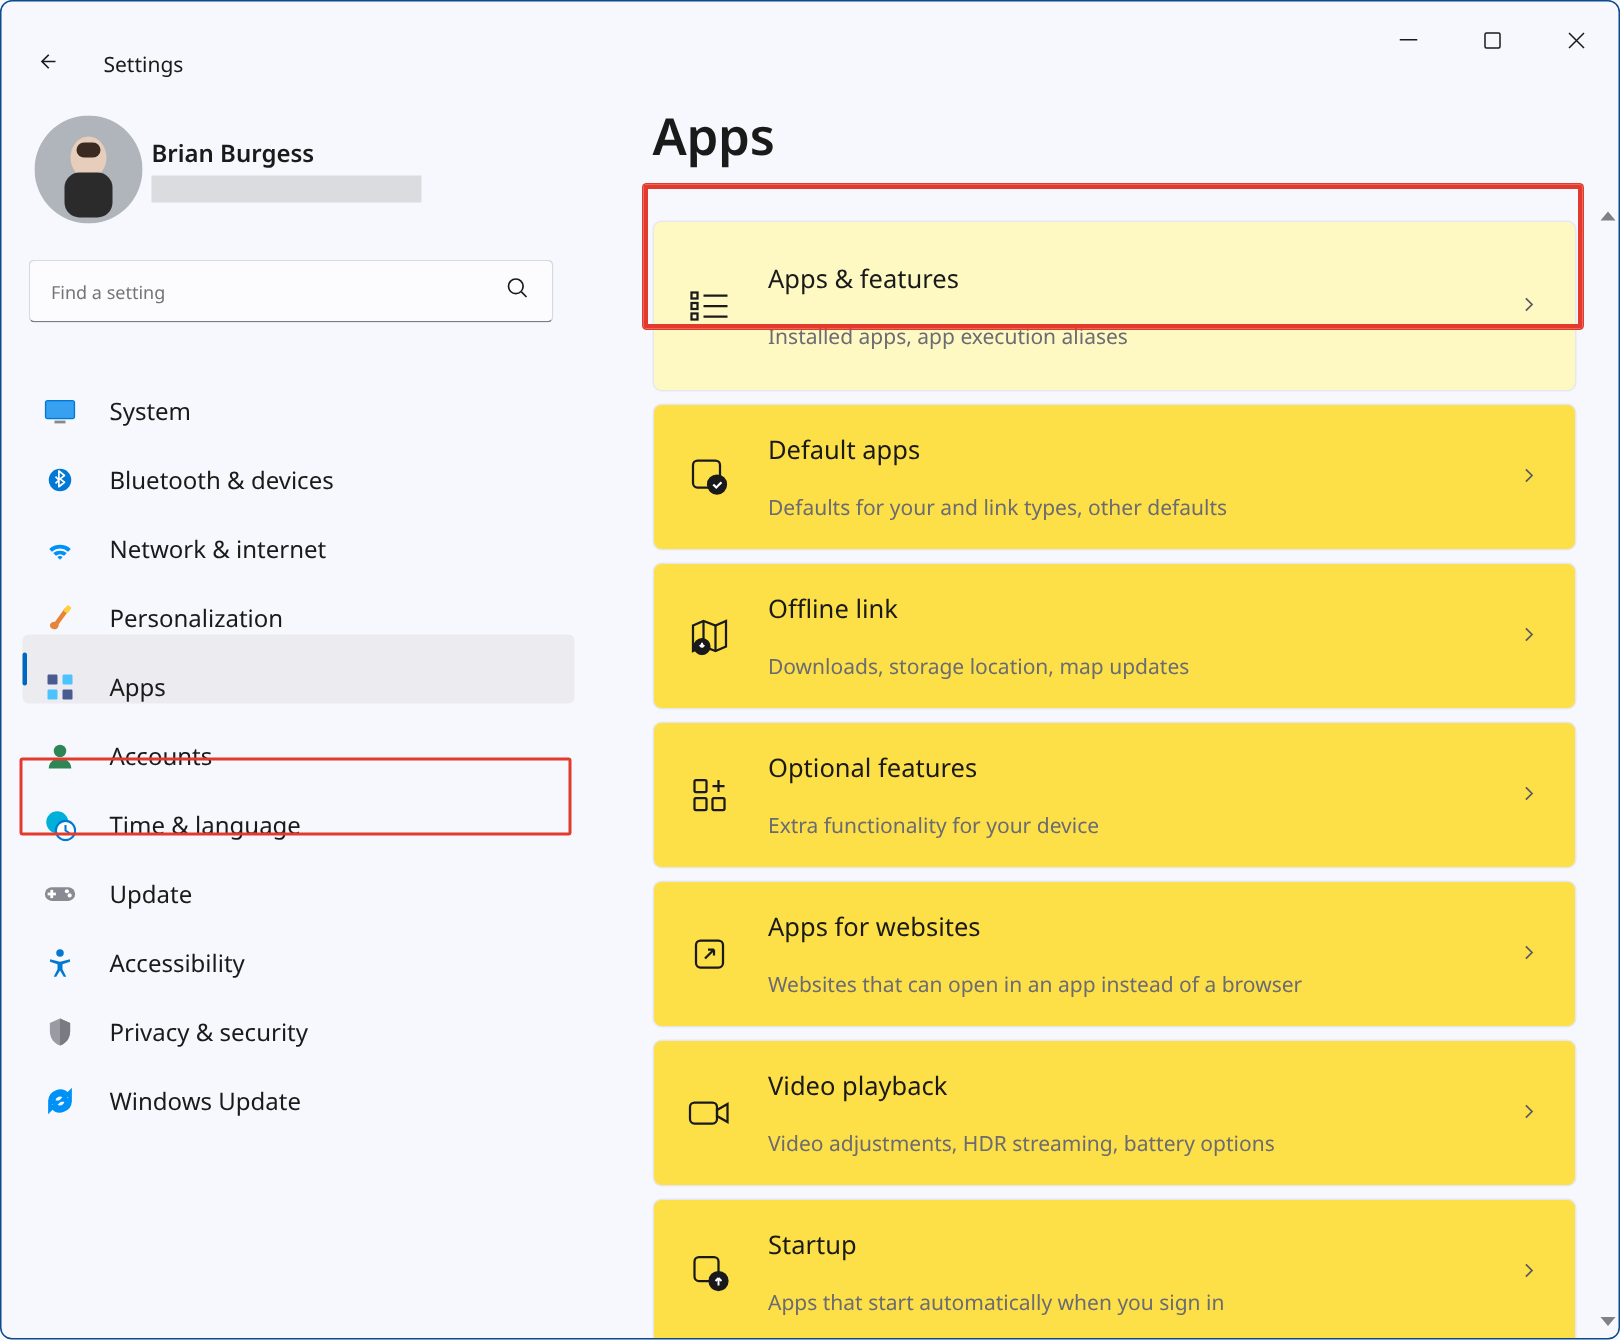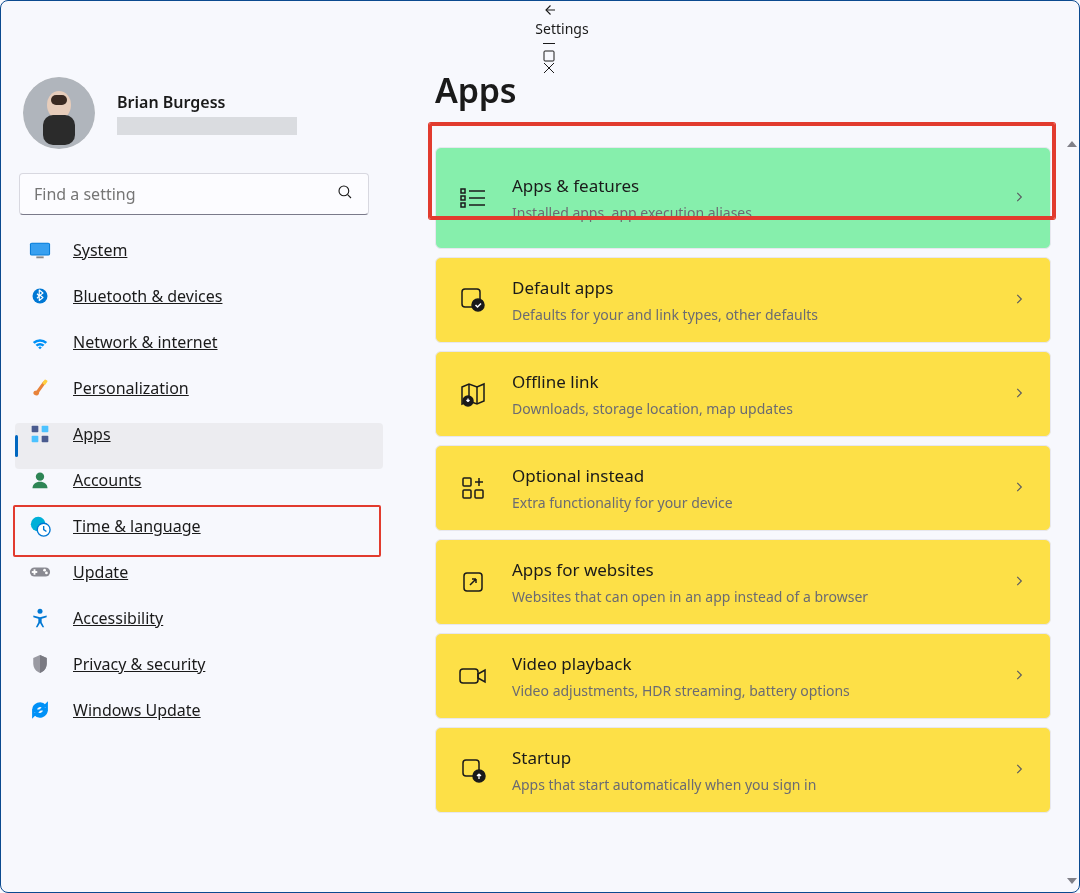--- a/index.html
+++ b/index.html
@@ -1,59 +1,59 @@
 <!DOCTYPE html>
 <html><head>
 <meta charset="utf-8">
 <style>
   * { box-sizing: border-box; margin: 0; padding: 0; font-family: "Segoe UI", "Segoe UI Variable", system-ui, sans-serif; }
   body { background: #f7f8fd; color: #1a1a1a; width: 1080px; height: 893px; overflow: hidden; border: 1px solid #0b4a8f; border-radius: 8px; position: relative; }
 
   
-  .titlebar { display: flex; align-items: center; height: 52px; padding: 0 0 0 18px; flex-direction: column; }
+  .titlebar { display: flex; align-items: flex-end; height: 52px; padding: 0 0 0 18px; }
   .titlebar .back { width: 24px; height: 24px; display:flex; align-items:center; justify-content:center; color:#1a1a1a; }
   .titlebar .title { margin-left: 26px; font-size: 14px; }
   .titlebar .spacer { flex: 1; }
   .titlebar .winbtn { width: 56px; height: 52px; display:flex; align-items:center; justify-content:center; }
   .titlebar .winbtn svg, .titlebar .back svg { display:block; }
 
   .content { display: flex; height: calc(100% - 52px); }
 
   
   .sidebar { width: 396px; padding: 20px 14px 0 14px; position: relative; }
   .profile { display:flex; align-items:center; padding: 4px 8px 24px 8px; }
   .avatar { width:72px; height:72px; border-radius:50%; background:#d8d8d8; overflow:hidden; flex-shrink:0; display:flex; align-items:flex-end; justify-content:center; }
   .avatar svg { width:72px; height:72px; }
-  .profile-info { margin-left: 22px; }
+  .profile-info { margin-left: 6px; }
   .profile-name { font-weight:600; font-size:16px; }
   .profile-email { width:180px; height:18px; background:#dadce0; margin-top:4px; }
 
   .searchbox { display:flex; align-items:center; height:42px; width:350px; margin: 0 0 24px 4px; background:#fcfcff; border:1px solid #d8d8e0; border-bottom:1px solid #7a7a8a; border-radius:4px; padding:0 14px; }
-  .searchbox input { flex:1; border:none; outline:none; background:transparent; font-size:16px; color:#000000; }
+  .searchbox input { flex:1; border:none; outline:none; background:transparent; font-size:12px; color:#000000; }
   .searchbox .sicon { color:#1a1a1a; }
 
   .nav { list-style:none; }
-  .nav li { display:flex; align-items:flex-start; height:46px; border-radius:4px; padding:0 14px; cursor:pointer; position:relative;text-decoration:underline; }
+  .nav li { display:flex; align-items:flex-end; height:46px; border-radius:4px; padding:0 14px; cursor:pointer; position:relative; }
   .nav li.active { background:#ececf0; }
   .nav li.active::before { content:""; position:absolute; left:0; top:12px; bottom:12px; width:3px; background:#0067c0; border-radius:3px; }
   .nav-icon { width:22px; height:22px; display:flex; align-items:center; justify-content:center; margin-right:22px; flex-shrink:0; }
   .nav-label { font-size:16px; color:#1a1a1a; }
 
   .highlight-sidebar { position:absolute; border:2px solid #e23b2e; pointer-events:none; left:12px; width:368px; top:452px; height:52px; border-radius:2px; }
 
   
   .main { flex:1; padding: 14px 28px 0 38px; position:relative; }
   .page-title { font-size:34px; font-weight:600; margin-bottom:34px; letter-spacing:-0.2px; }
 
   .card { display:flex; align-items:center; background:#fde047; border:1px solid #e7e7ef; border-radius:6px; padding:18px 20px; margin-bottom:8px; cursor:pointer; position:relative; }
-  .card.first { padding:26px 20px; background:#86efac; }
+  .card.first { padding:26px 20px; background:#fef9c3; }
   .card-icon { width:34px; height:34px; display:flex; align-items:center; justify-content:center; margin-right:22px; color:#1a1a1a; flex-shrink:0; }
   .card-body { flex:1; }
   .card-title { font-size:17px; color:#1a1a1a; }
-  .card-sub { font-size:14px; color:#6b6b72; margin-top:6px; }
+  .card-sub { font-size:14px; color:#6b6b72; margin-top:18px; }
   .chev { width:18px; color:#5b5b62; flex-shrink:0; }
 
   .highlight-main { position:absolute; border:3px solid #e23b2e; pointer-events:none; left:32px; right:24px; top:70px; height:96px; border-radius:2px; box-shadow:0 0 0 1px #e23b2e; }
 
   
   .vscroll { position:absolute; right:4px; top:140px; bottom:8px; width:6px; display:flex; flex-direction:column; justify-content:space-between; align-items:center; }
   .vscroll .arrow { width:0;height:0;border-left:5px solid transparent;border-right:5px solid transparent; }
   .vscroll .arrow.up { border-bottom:6px solid #808088; }
   .vscroll .arrow.down { border-top:6px solid #808088; }
 
@@ -299,21 +299,21 @@
     <div class="card">
       <span class="card-icon">
         <svg width="26" height="26" viewBox="0 0 26 26" fill="none" stroke="currentColor" stroke-width="1.5">
             <rect x="3" y="3" width="8" height="8" rx="1"></rect>
             <rect x="3" y="15" width="8" height="8" rx="1"></rect>
             <rect x="15" y="15" width="8" height="8" rx="1"></rect>
             <path d="M19 3v8M15 7h8"></path>
           </svg>
       </span>
       <div class="card-body">
-        <div class="card-title">Optional instead</div>
+        <div class="card-title">Optional features</div>
         <div class="card-sub">Extra functionality for your device</div>
       </div>
       <span class="chev">
         <svg width="14" height="14" viewBox="0 0 24 24" fill="none" stroke="currentColor" stroke-width="2">
             <path d="M9 5l7 7-7 7"></path>
           </svg>
       </span>
     </div>
 
     <div class="card">

